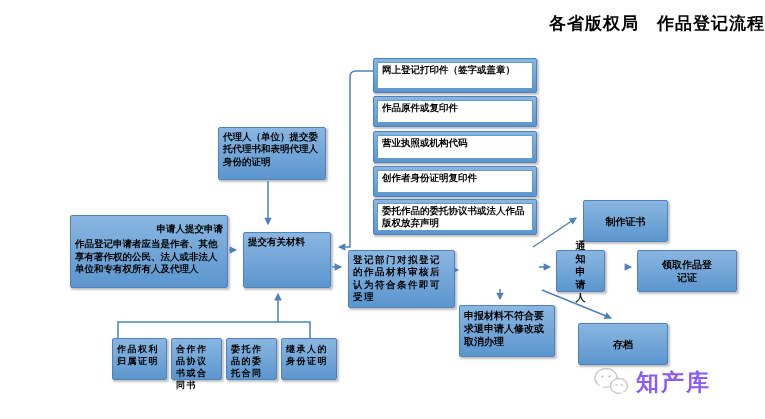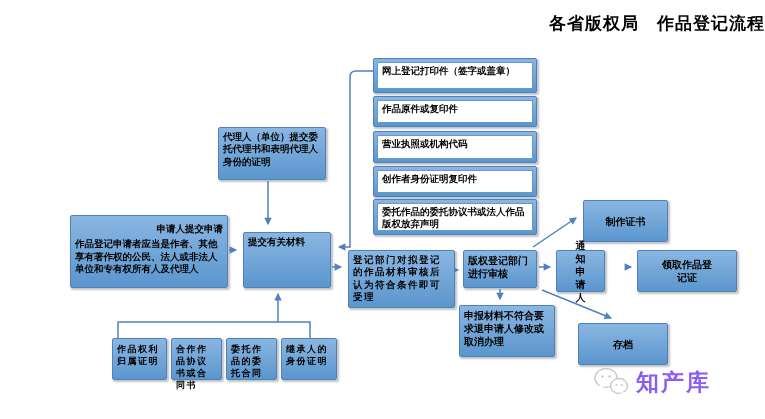--- a/index.html
+++ b/index.html
@@ -24,21 +24,21 @@
     box-shadow:1.5px 1.5px 2px rgba(120,120,120,.45);
     color:var(--c-text);font-weight:bold;font-size:9.5px;line-height:1.3;
     padding:3px 4px;
   }
   .center{display:flex;align-items:center;justify-content:center;text-align:center;padding:20px;}
   .ls{letter-spacing:1.5px;}
   .mat{padding:0;}
   .mat .inner{
     position:absolute;left:3px;right:3px;top:3px;bottom:3px;
     background:var(--c-inner-bg);border:1px solid var(--c-inner-border);
-    padding:2px 4px;font-weight:bold;font-size:9.5px;line-height:1.3;box-sizing:border-box;
+    padding:2px 4px;font-weight:bold;font-size:9.5px;line-height:1.3;box-sizing:border-box;font-family:Liberation Mono, monospace;
   }
   .supp{font-size:9px;letter-spacing:1.5px;line-height:1.35;padding:4px 4px;}
   .app-title{margin:4px 0 3px 0;text-align:right;}
   svg.overlay{position:absolute;left:0;top:0;width:765px;height:419px;pointer-events:none;}
   #watermark{
     position:absolute;left:592px;top:366px;display:flex;align-items:center;gap:6px;
     color:var(--c-watermark);
   }
   #watermark .wm-text{
     font-size:23px;font-weight:bold;letter-spacing:2px;
@@ -84,23 +84,20 @@
   </div>
 
   <div class="box" style="left:243px;top:232px;width:88px;height:56px">
     <span>提交有关材料</span>
   </div>
 
   <div class="box ls" style="left:348px;top:250px;width:107px;height:58px">
     <span>登记部门对拟登记的作品材料审核后认为符合条件即可受理</span>
   </div>
 
-  <div class="box" style="left:463px;top:250px;width:74px;height:38px;font-size:10px">
-    <span>版权登记部门进行审核</span>
-  </div>
 
   <div class="box center" style="left:583px;top:200px;width:85px;height:37px;font-size:10px">
     <span>制作证书</span>
   </div>
 
   <div class="box center" style="left:556px;top:250px;width:49px;height:35px;font-size:10px">
     <span>通知申请人</span>
   </div>
 
   <div class="box center" style="left:637px;top:250px;width:100px;height:35px;font-size:10px">

